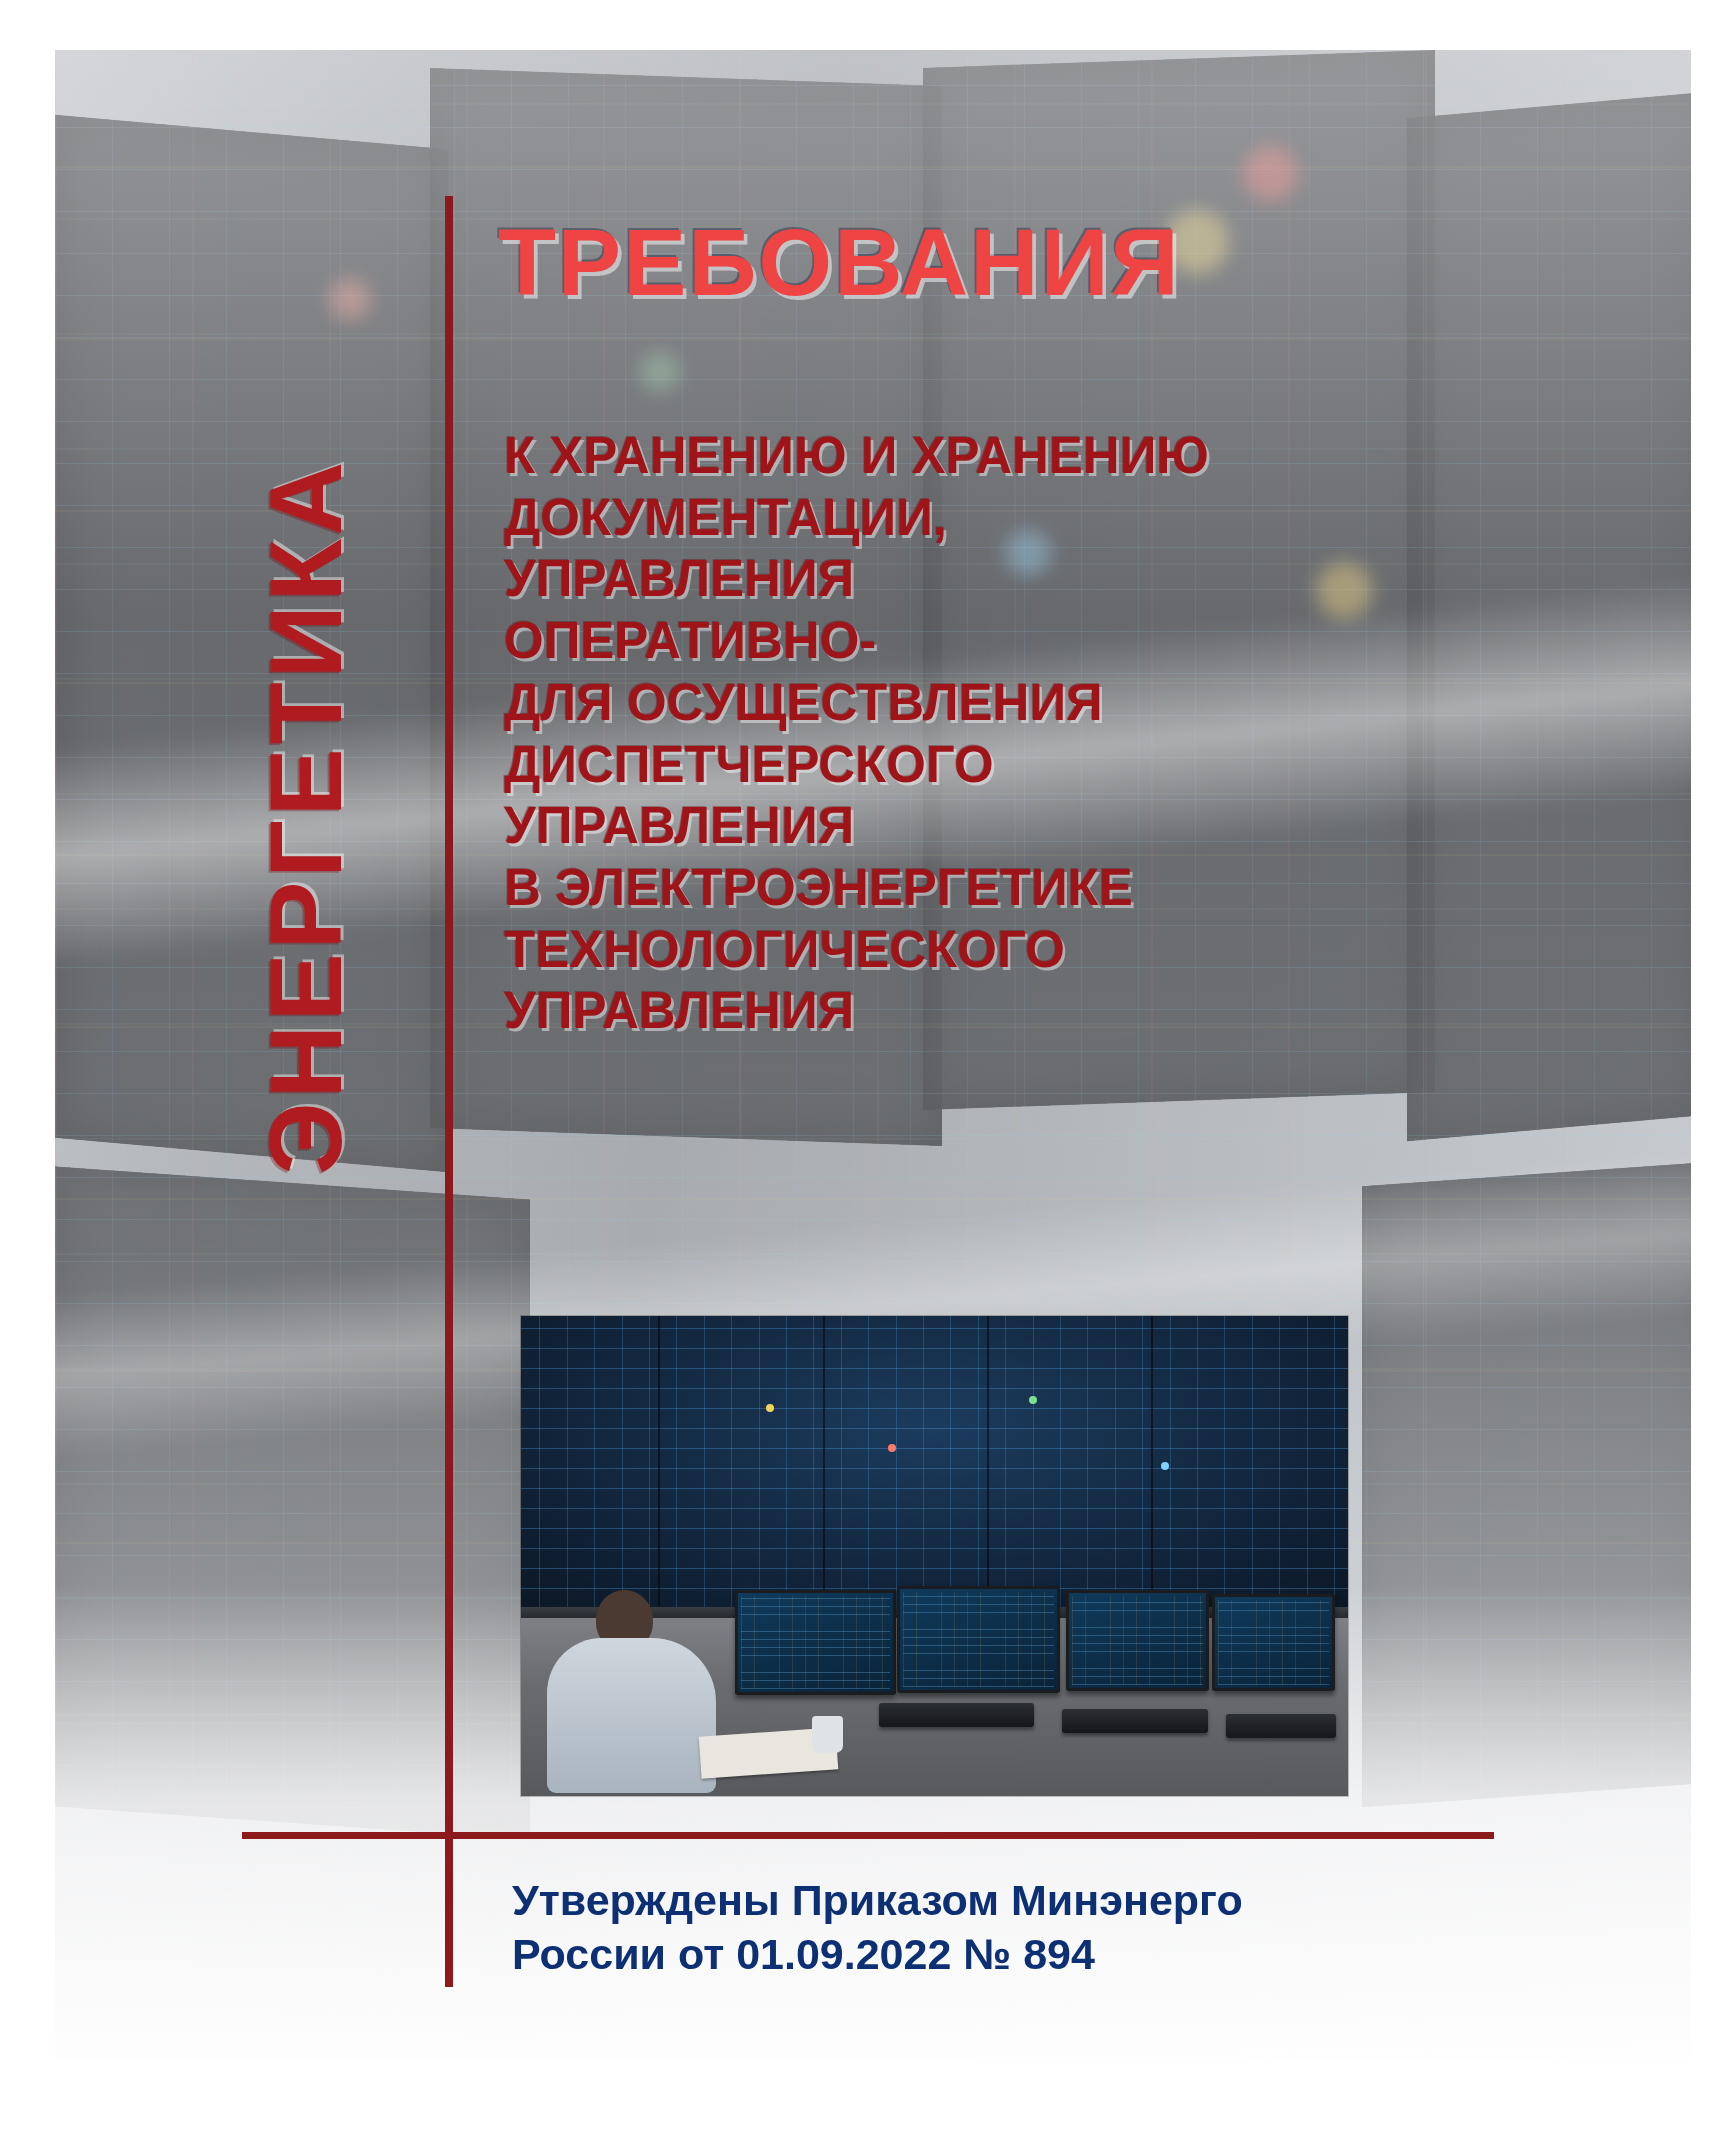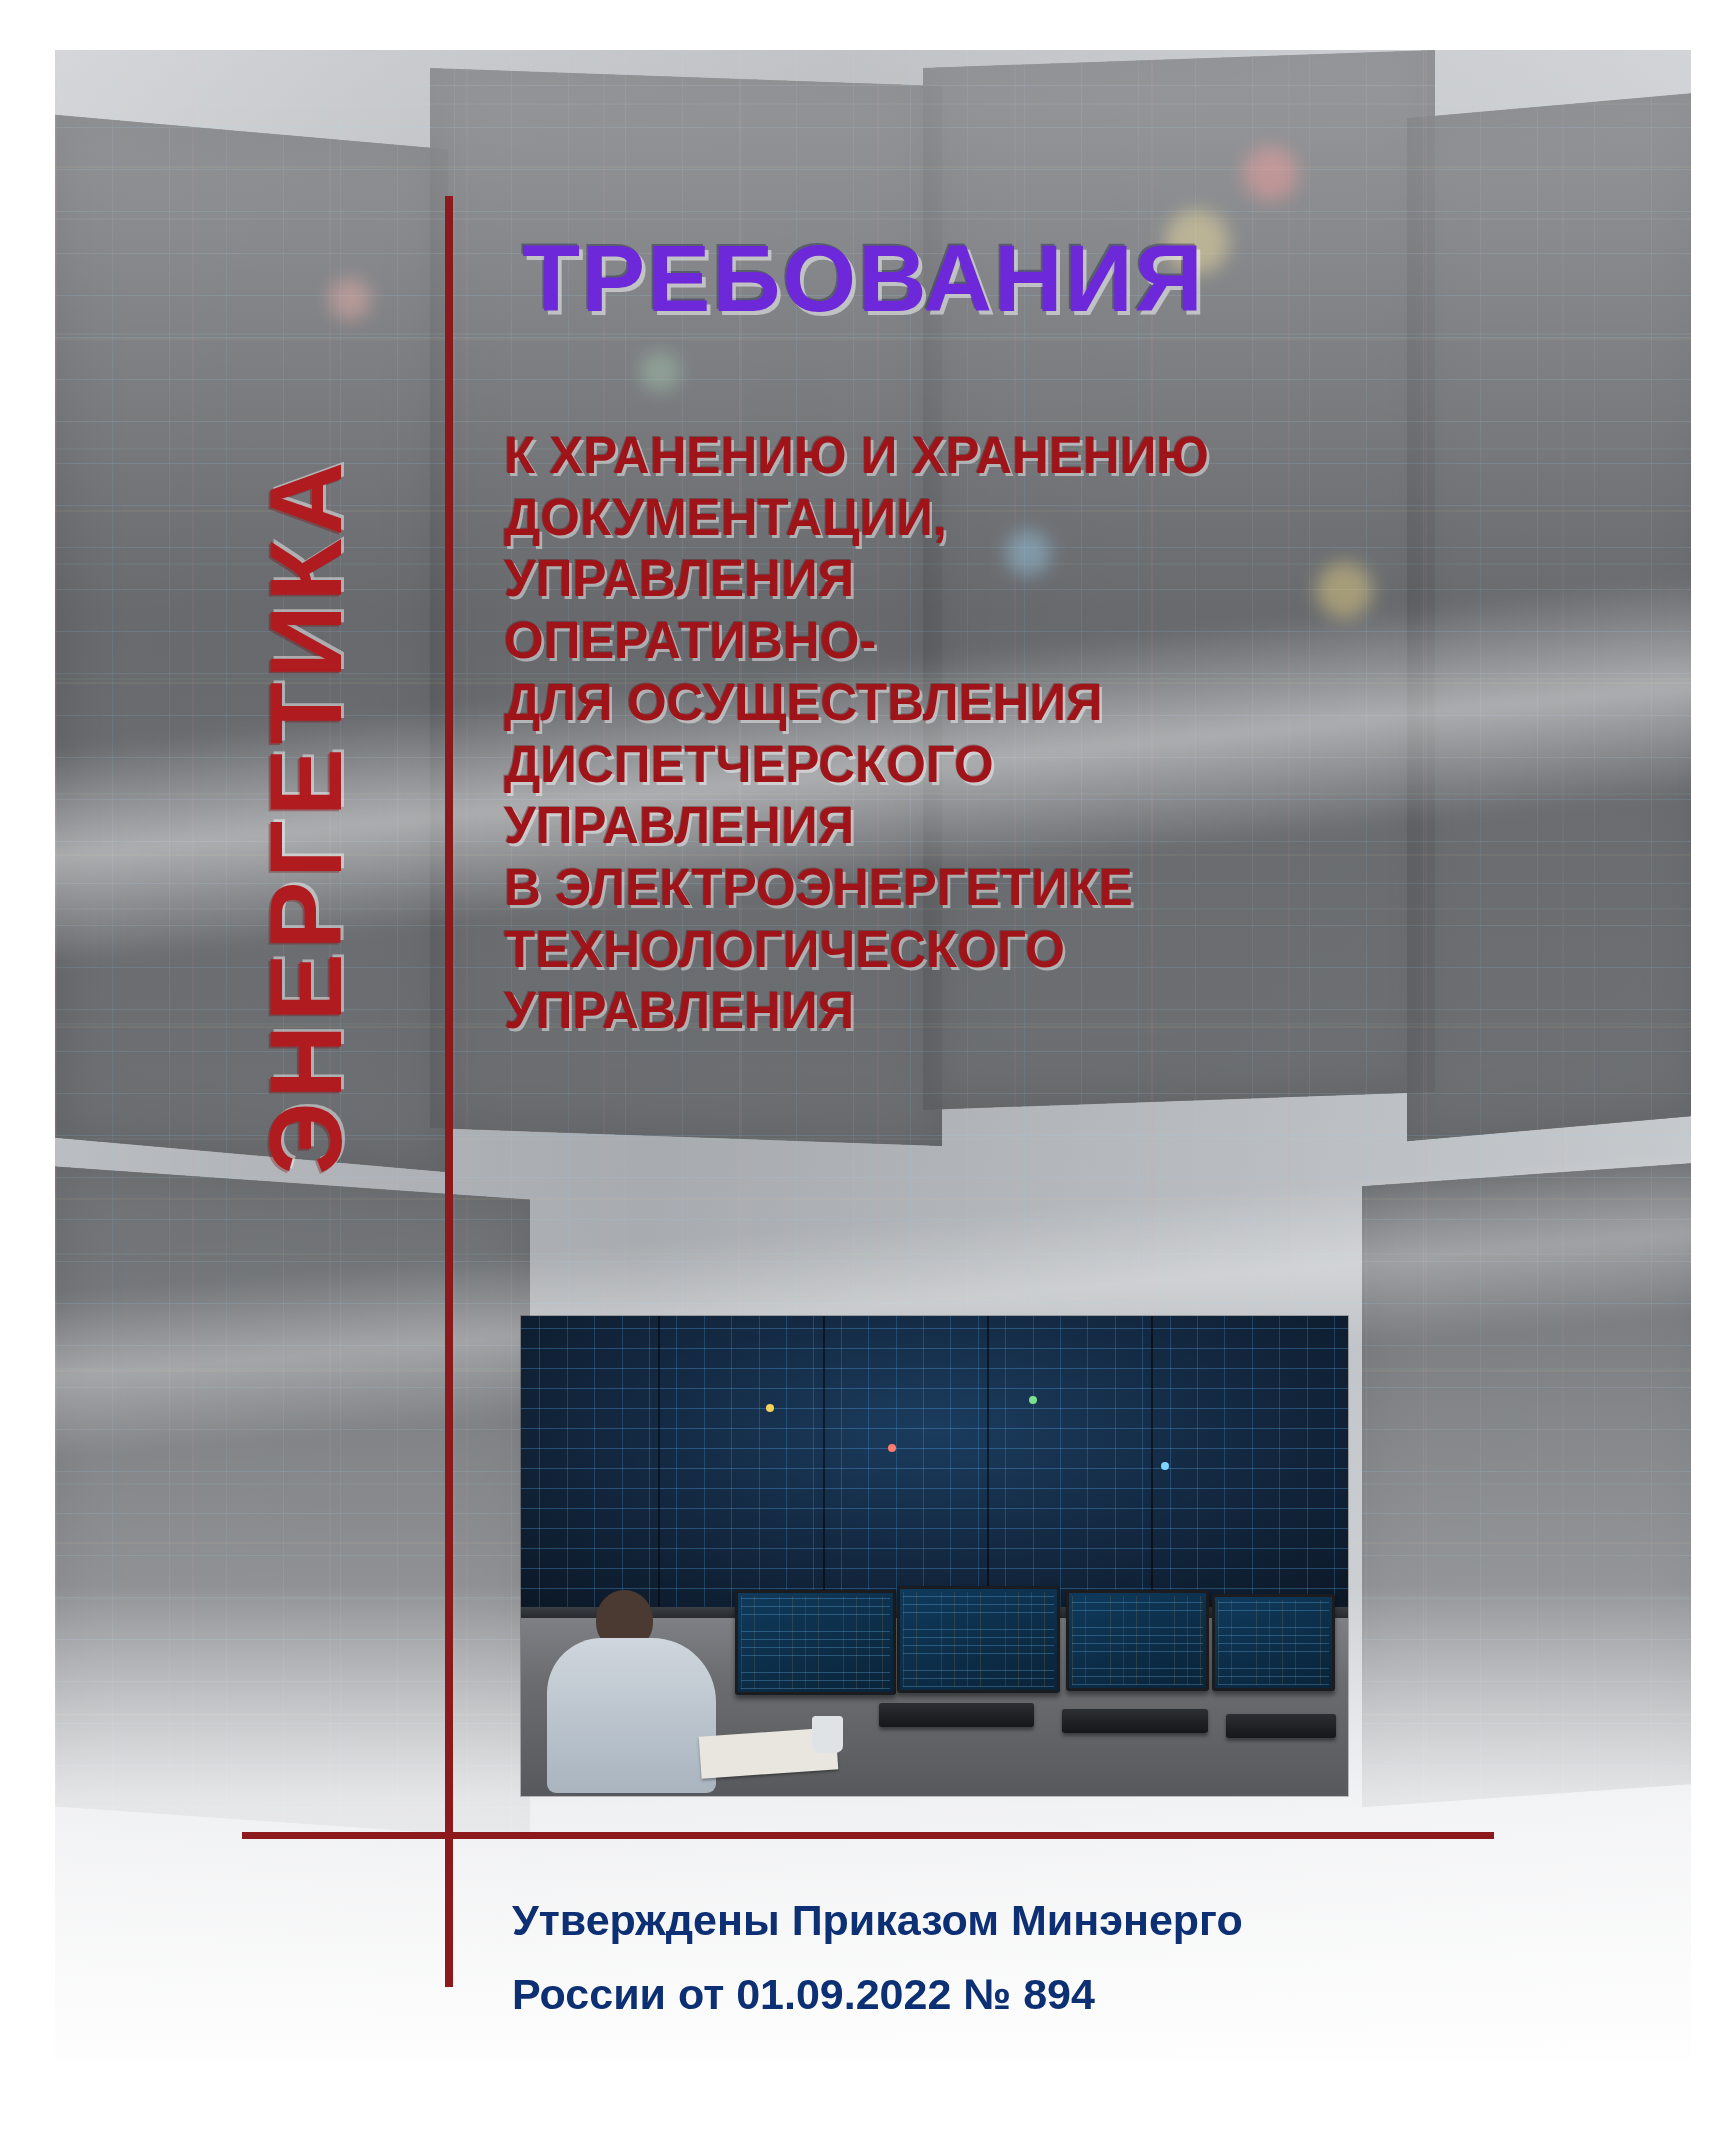--- a/index.html
+++ b/index.html
@@ -124,28 +124,27 @@
     letter-spacing: 3.7px;
     color: #b01b20;
     text-shadow: 2.7px 2.7px 0 rgba(255,255,255,0.45), -1.8px -1.8px 0 rgba(120,10,12,0.35);
     white-space: nowrap;
   }
 
   
   .title-main {
     position: absolute;
     left: 498px;
-    top: 224px;
+    top: 208px;
     font-size: 95px;
     font-weight: bold;
     letter-spacing: 1.8px;
-    color: #6d28d9;
+    color: #ef4444;
     text-shadow: 3.7px 3.7px 0 rgba(255,255,255,0.5), -1.8px -1.8px 0 rgba(5,18,50,0.35);
     white-space: nowrap;
-    margin-left: 24px;
   }
   .title-sub {
     position: absolute;
     left: 504px;
     top: 425px;
     width: 941px;
     font-size: 51px;
     line-height: 1.21;
     font-weight: bold;
     color: #9e1418;
@@ -224,21 +223,21 @@
   .footer {
     position: absolute;
     left: 512px;
     top: 1873px;
     width: 969px;
     font-size: 43px;
     font-weight: bold;
     line-height: 1.26;
     color: #0d2f73;
   }
-  .footer .ln { display: block; margin-top: 20px; }
+  .footer .ln { display: block; }
 </style>
 </head>
 <body>
 
 <div class="cover">
 
   <div class="bg-photo">
     <div class="wall w1"></div>
     <div class="wall w2"></div>
     <div class="wall w3"></div>

